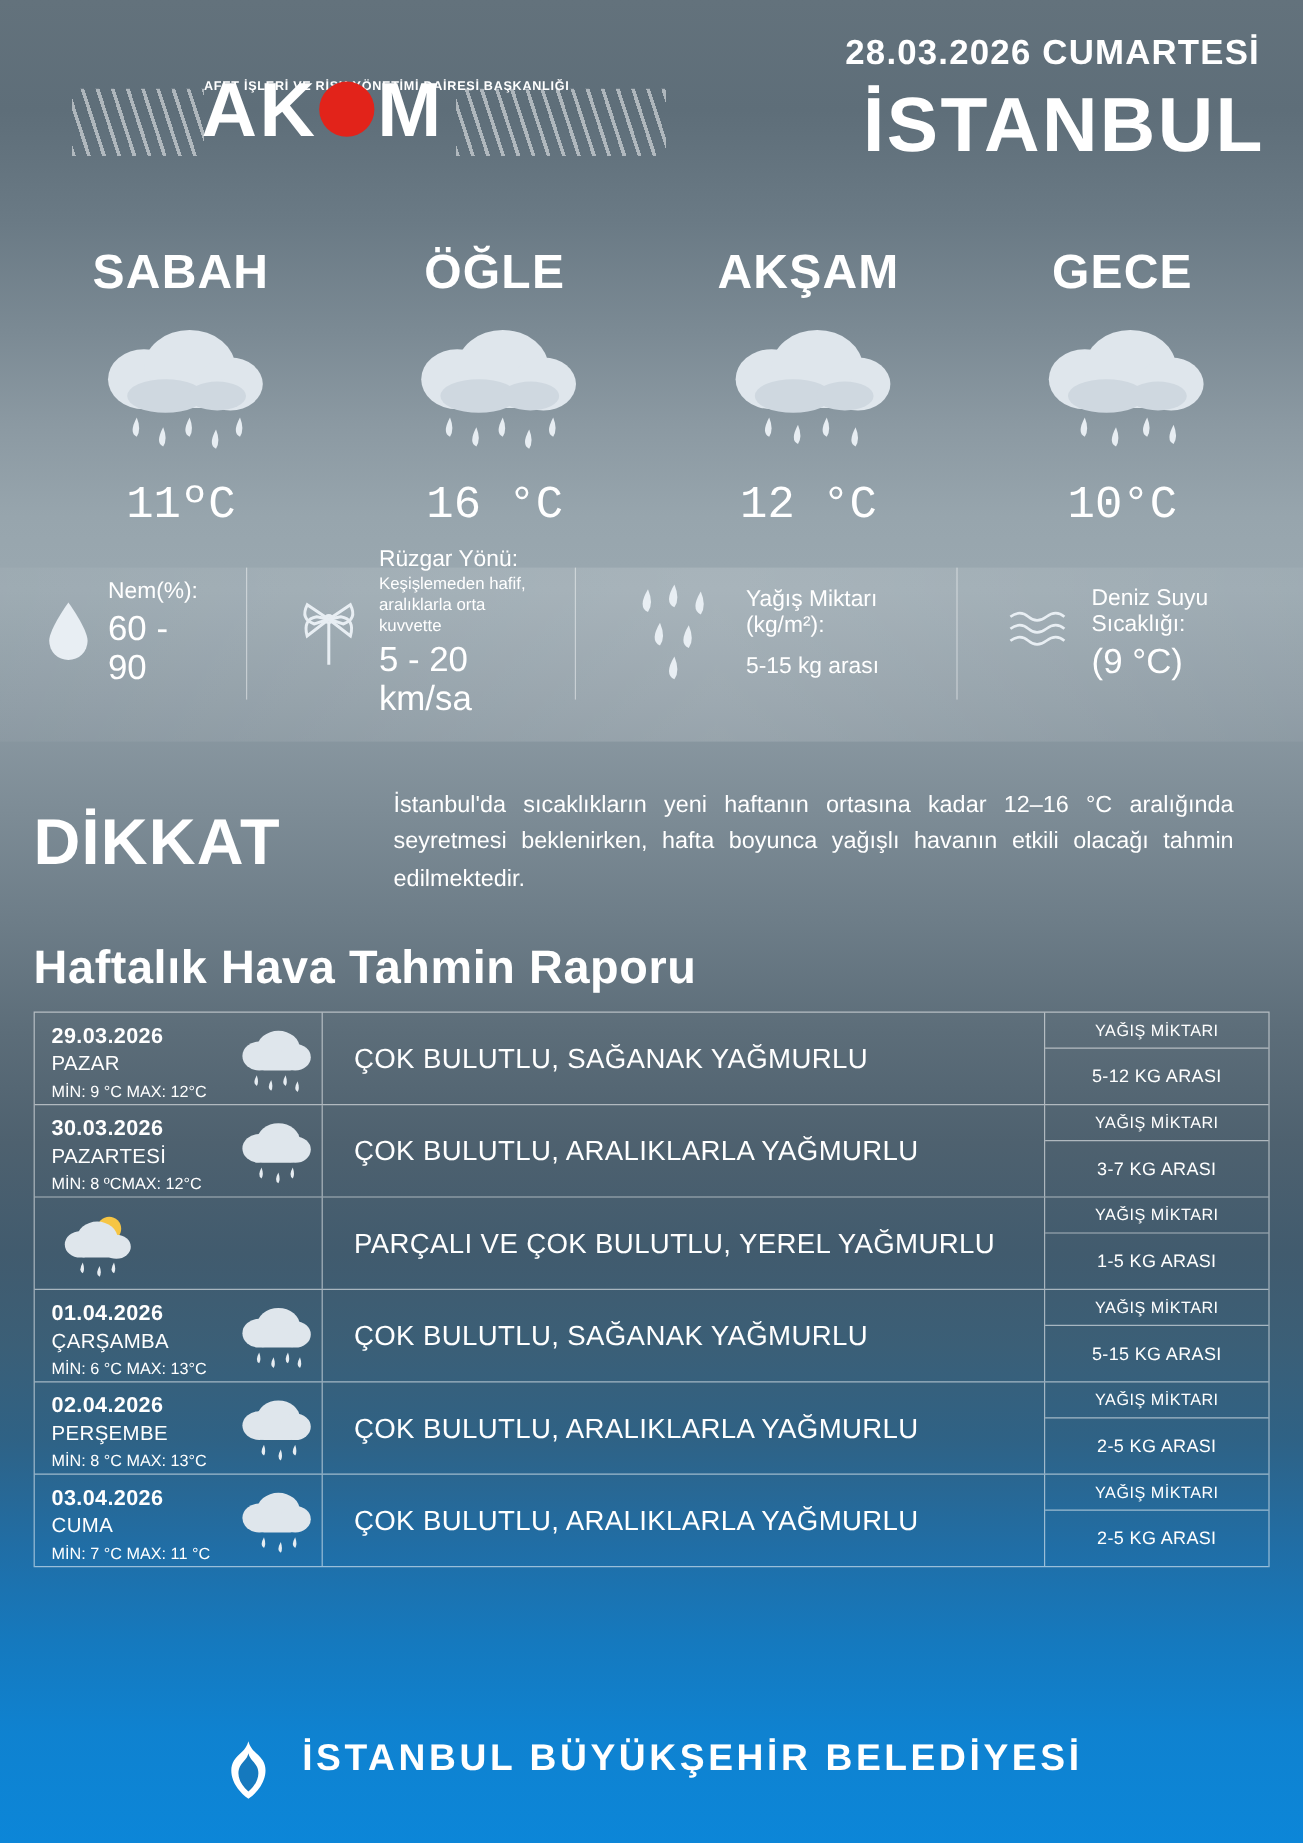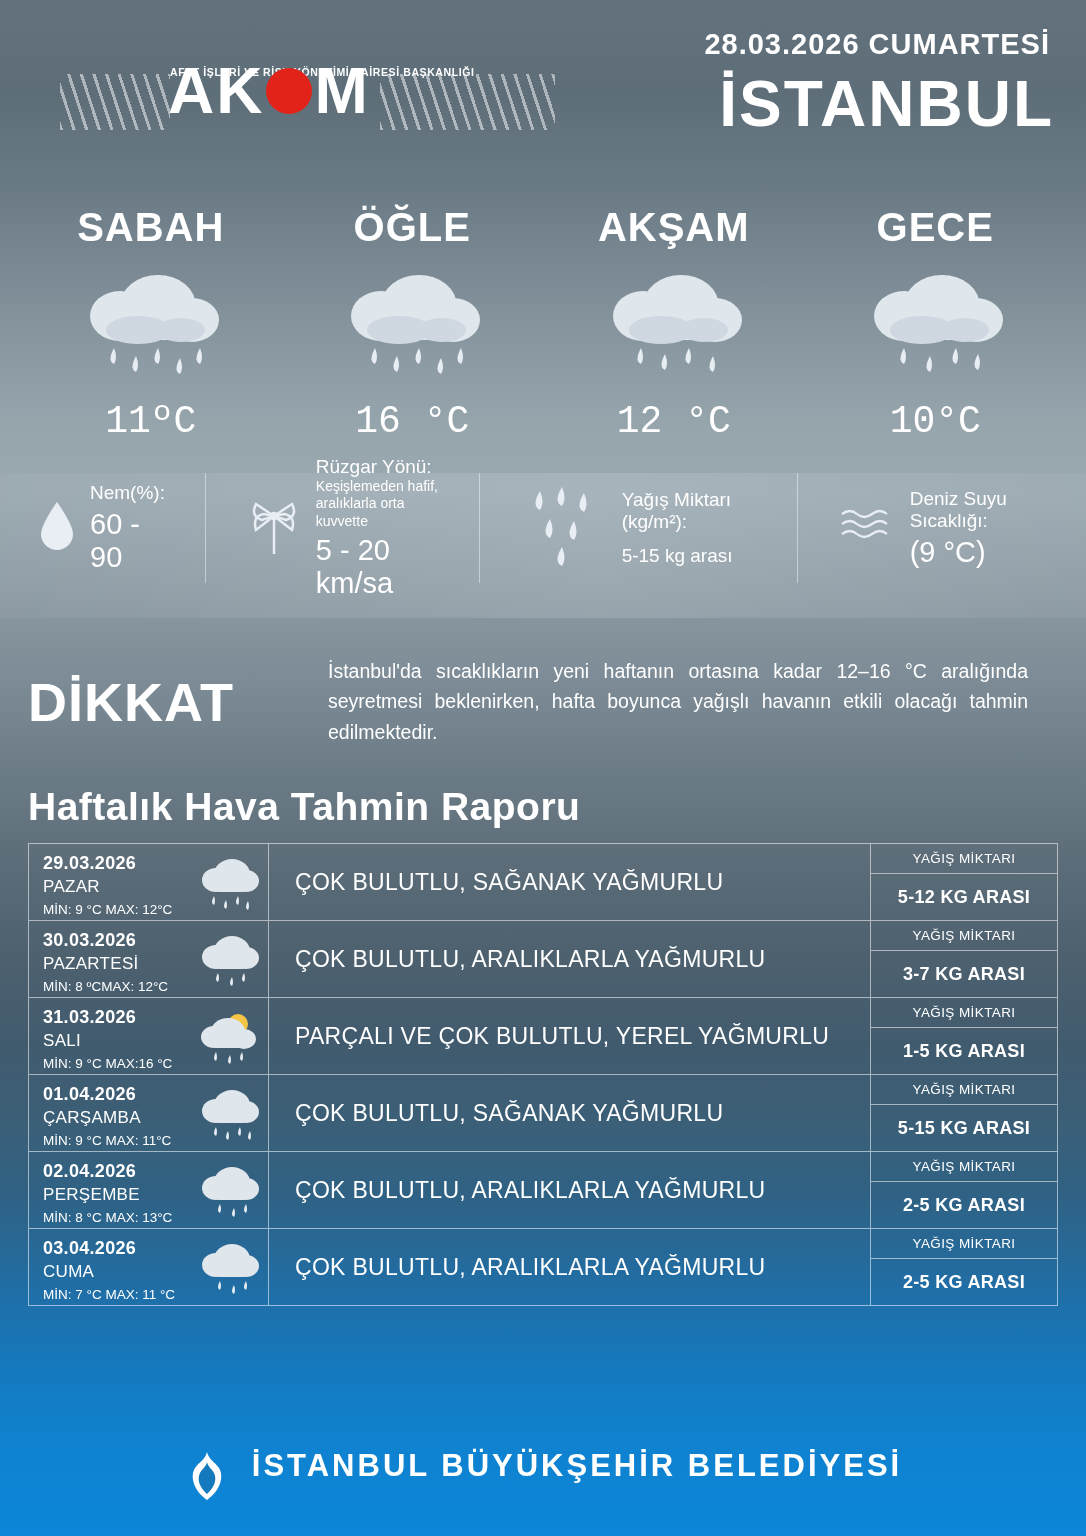--- a/index.html
+++ b/index.html
@@ -243,22 +243,22 @@
     height: 30px;
     font-size: 13.5px;
     display: flex;
     align-items: center;
     justify-content: center;
     letter-spacing: 0.4px;
     border-bottom: 1px solid rgba(255,255,255,0.55);
   }
   .rain-val {
     flex: 1;
-    font-size: 18px;
-    font-weight: bold;
+    font-size: 15px;
+    font-weight: normal;
     display: flex;
     align-items: center;
     justify-content: center;
     letter-spacing: 0.3px;
   }
 
   
   .footer {
     position: absolute;
     left: 0; right: 0; bottom: 28px;
@@ -534,25 +534,20 @@
     </div>
     <div class="wcell-desc">ÇOK BULUTLU, ARALIKLARLA YAĞMURLU</div>
     <div class="wcell-rain">
       <div class="rain-head">YAĞIŞ MİKTARI</div>
       <div class="rain-val">3-7 KG ARASI</div>
     </div>
   </div>
 
   <div class="wrow">
     <div class="wcell-date">
-      <div class="date-texts">
-        <div class="w-date">31.03.2026</div>
-        <div class="w-day">SALI</div>
-        <div class="w-minmax">MİN: 9 °C MAX:16 °C</div>
-      </div>
       <div class="w-icon">
         <svg width="70" height="62" viewBox="0 0 70 62">
           <circle cx="44" cy="14" r="10" fill="#f6c544"></circle>
           <g fill="#dfe6ec">
               <ellipse cx="20" cy="27" rx="13" ry="11"></ellipse>
               <ellipse cx="34" cy="22" rx="17" ry="14"></ellipse>
               <ellipse cx="50" cy="29" rx="12" ry="10"></ellipse>
               <rect x="18" y="27" width="34" height="11" rx="5"></rect>
             </g>
           <g fill="#e7edf2">
@@ -568,21 +563,21 @@
       <div class="rain-head">YAĞIŞ MİKTARI</div>
       <div class="rain-val">1-5 KG ARASI</div>
     </div>
   </div>
 
   <div class="wrow">
     <div class="wcell-date">
       <div class="date-texts">
         <div class="w-date">01.04.2026</div>
         <div class="w-day">ÇARŞAMBA</div>
-        <div class="w-minmax">MİN: 9 °C MAX: 11°C</div>
+        <div class="w-minmax">MİN: 6 °C MAX: 13°C</div>
       </div>
       <div class="w-icon">
         <svg width="70" height="62" viewBox="0 0 70 62">
           <g fill="#dfe6ec">
               <ellipse cx="22" cy="24" rx="14" ry="12"></ellipse>
               <ellipse cx="38" cy="18" rx="18" ry="15"></ellipse>
               <ellipse cx="52" cy="25" rx="13" ry="11"></ellipse>
               <rect x="20" y="24" width="34" height="12" rx="6"></rect>
             </g>
           <g fill="#e7edf2">

